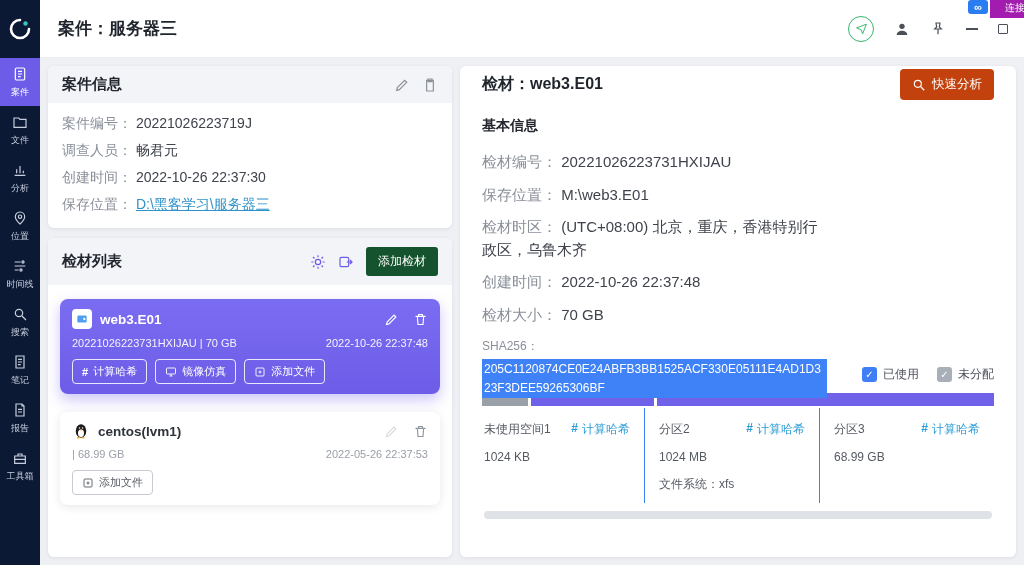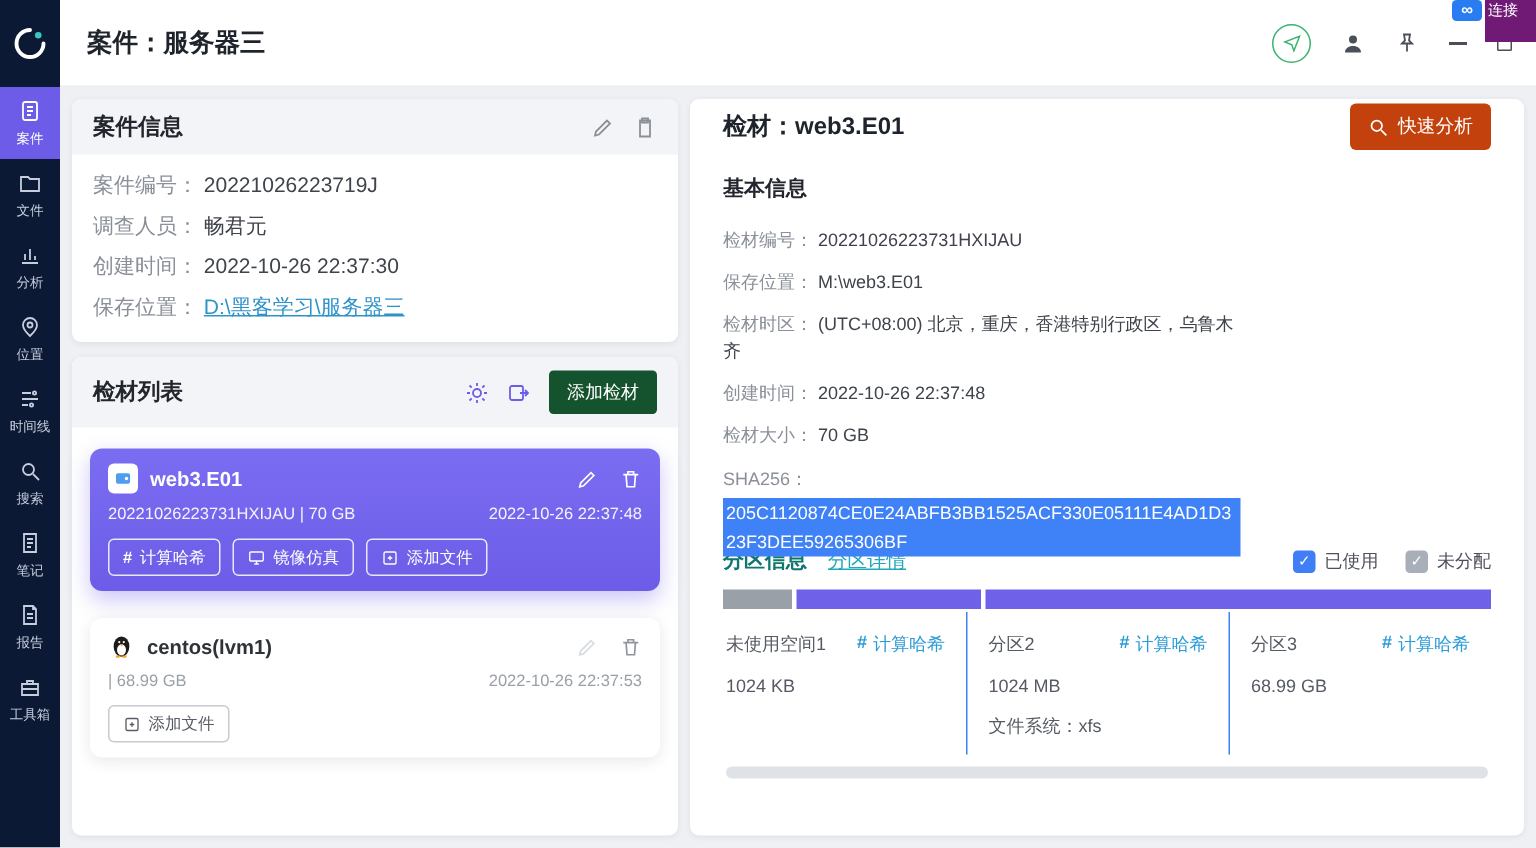--- a/index.html
+++ b/index.html
@@ -26,22 +26,22 @@
   .title-actions svg { width:16px; height:16px; display:block; }
   .send-circle { width:26px; height:26px; border:1.5px solid #38b46e; border-radius:50%;
                  color:#38b46e; display:flex; align-items:center; justify-content:center; cursor:pointer; }
   .send-circle svg { width:13px; height:13px; }
   .tb-ic { cursor:pointer; display:flex; align-items:center; }
   .win-min { width:12px; height:2px; background:#4b4f58; }
   .win-max { width:10px; height:10px; border:1.5px solid #4b4f58; border-radius:1px; }
   .corner-badge { position:absolute; top:0; right:0; display:flex; gap:2px; cursor:pointer; }
   .badge-inf { background:#2a7df0; color:#fff; font-size:11px; font-weight:bold;
                padding:0 6px; height:14px; line-height:14px; border-radius:3px; }
-  .badge-label { background:#701a75; color:#fff; font-size:10px; height:28px; line-height:15px;
-                 padding:0 2px; width:34px; overflow:hidden; white-space:nowrap; }
+  .badge-label { background:#a21caf; color:#fff; font-size:10px; height:18px; line-height:15px;
+                 padding:0 15px; width:34px; overflow:hidden; white-space:nowrap; }
 
   
   .content { flex:1; min-height:0; display:flex; gap:8px; padding:8px; }
   .col-left { width:404px; flex:none; display:flex; flex-direction:column; gap:10px; }
   .panel { background:#fff; border-radius:6px; box-shadow:0 1px 4px rgba(20,20,40,.07); }
   .panel-head { background:#f3f4f8; border-radius:6px 6px 0 0; padding:9px 14px;
                 display:flex; align-items:center; }
   .panel-title { font-size:15px; font-weight:bold; color:#23262d; }
   .head-icons { margin-left:auto; display:flex; align-items:center; gap:12px; color:#8b9097; }
   .head-icons svg { width:16px; height:16px; display:block; cursor:pointer; }
@@ -89,21 +89,21 @@
                  padding:3px 22px 9px; }
   .detail-title { font-size:16px; font-weight:bold; color:#1f242c; }
   .btn-quick { background:#c2410c; color:#fff; border:none; border-radius:4px; padding:7px 12px;
                font-size:12.5px; display:flex; align-items:center; gap:6px; cursor:pointer;
                font-family:inherit; }
   .btn-quick svg { width:14px; height:14px; }
 
   .detail-body { display:flex; padding:8px 22px 0; height:254px; }
   .detail-left { width:272px; flex:none; }
   .section-title { font-size:14px; font-weight:bold; color:#23262d; margin-bottom:16px; }
-  .dfield { font-size:12px; margin-bottom:10px; line-height:1.5; width:345px; }
+  .dfield { font-size:15px; margin-bottom:10px; line-height:1.5; width:345px; }
   .sha-label { font-size:12px; color:#8a8f99; margin:12px 0 4px; }
   .sha-value { width:345px; background:#3f82f7; color:#fff; font-size:12px; line-height:1.55;
                word-break:break-all; padding:1px 2px; position:relative; z-index:2; }
   .detail-right { flex:1; min-width:0; }
   .tabs { display:flex; gap:26px; }
   .tab { font-size:14px; font-weight:bold; color:#23262d; cursor:pointer; }
   .tab.inactive { color:#9aa0a8; }
   .donut-wrap { position:relative; width:126px; margin:22px 0 0 60px; }
   .donut { width:126px; height:126px; border-radius:50%; border:20px solid #3cc4bd; }
   .callout { position:absolute; right:-26px; bottom:-18px; display:flex; flex-direction:column;
@@ -364,21 +364,21 @@
                   <svg class="ic-muted" viewBox="0 0 24 24" fill="none" stroke="currentColor" stroke-width="1.8">
                       <path d="M4 20l1-4L16 5l3 3L8 19l-4 1z"></path>
                     </svg>
                   <svg class="ic-gray" viewBox="0 0 24 24" fill="none" stroke="currentColor" stroke-width="1.8">
                       <path d="M4 7h16M9 7V4h6v3M7 7l1 13h8l1-13"></path>
                     </svg>
                 </span>
               </div>
               <div class="card-row2">
                 <span>| 68.99 GB</span>
-                <span>2022-10-26 22:37:53</span>
+                <span>2022-05-26 22:37:53</span>
               </div>
               <div class="card-row3">
                 <button class="chip">
                   <svg viewBox="0 0 24 24" fill="none" stroke="currentColor" stroke-width="1.8">
                       <rect x="4" y="4" width="16" height="16" rx="2"></rect>
                       <path d="M12 9v6M9 12h6"></path>
                     </svg>
                   <span>添加文件</span>
                 </button>
               </div>

